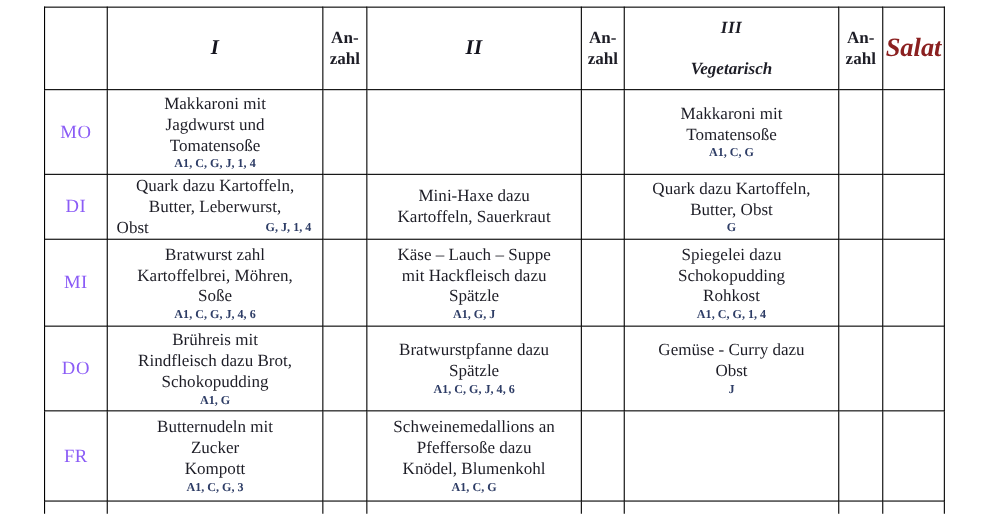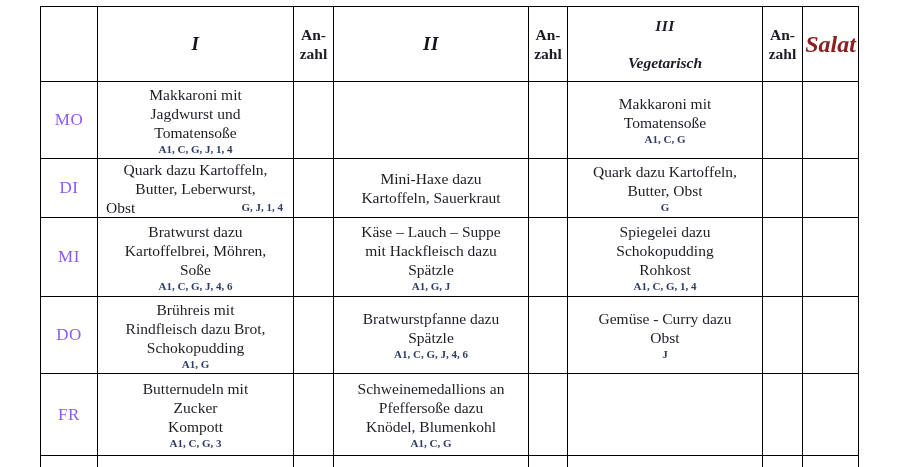--- a/index.html
+++ b/index.html
@@ -170,21 +170,21 @@
         <span class="line">Butter, Obst</span>
         <span class="allerg">G</span>
       </td>
       <td></td>
       <td></td>
     </tr>
 
     <tr class="r-mi">
       <td><span class="day-txt">MI</span></td>
       <td>
-        <span class="line">Bratwurst dazu</span>
+        <span class="line">Bratwurst zahl</span>
         <span class="line">Kartoffelbrei, Möhren,</span>
         <span class="line">Soße</span>
         <span class="allerg">A1, C, G, J, 4, 6</span>
       </td>
       <td></td>
       <td>
         <span class="line">Käse – Lauch – Suppe</span>
         <span class="line">mit Hackfleisch dazu</span>
         <span class="line">Spätzle</span>
         <span class="allerg">A1, G, J</span>

